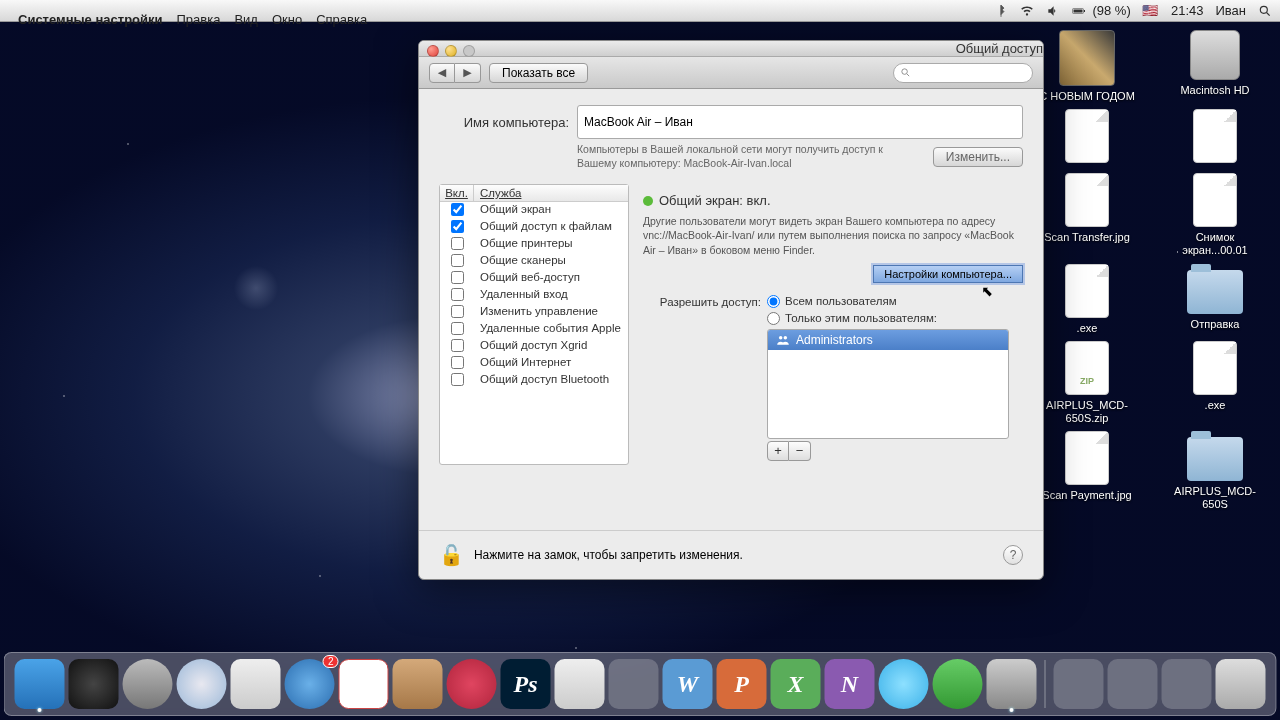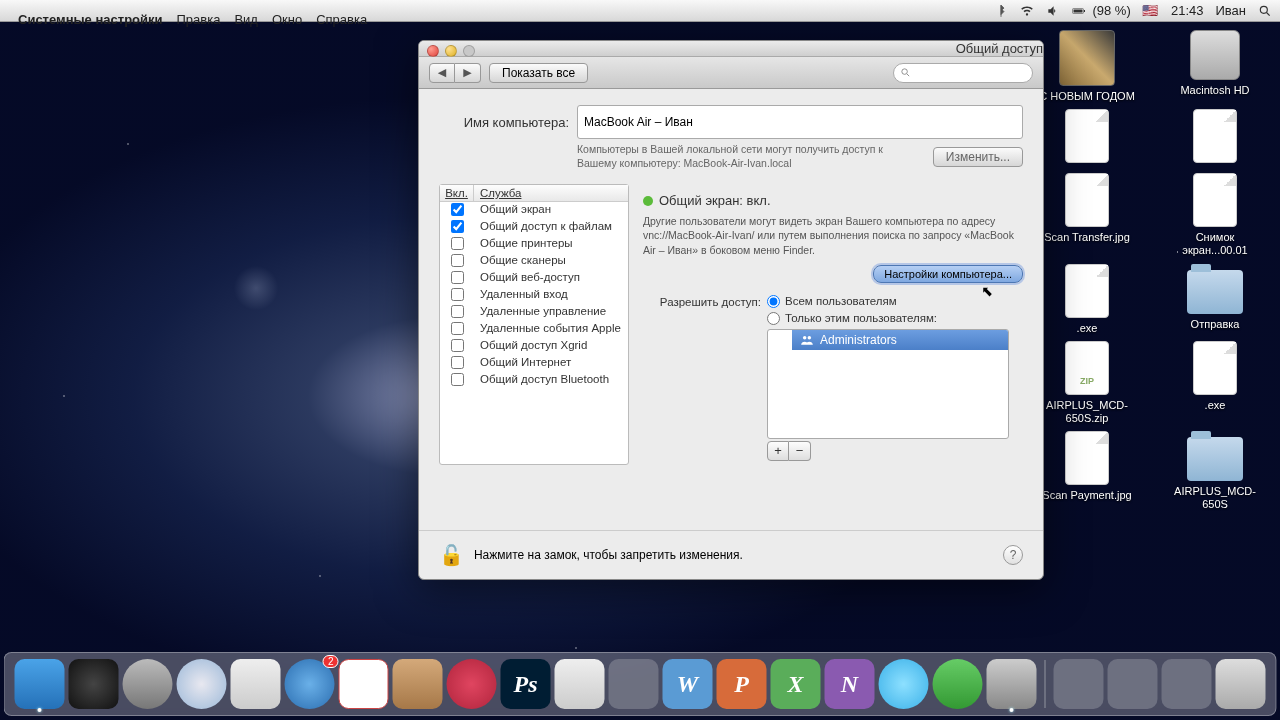--- a/index.html
+++ b/index.html
@@ -89,28 +89,28 @@
   .svc-row { display:flex; padding:1px 0; }
   .svc-row .c1{width:34px; text-align:center;}
   .svc-row .c2{flex:1; padding:0 6px;}
   .svc-row input[type=checkbox]{margin:0;}
   
   .detail { flex:1; font-size:11.5px;margin-top:9px;}
   .status-line{display:flex; align-items:center; gap:6px; font-size:13px; margin-bottom:6px;}
   .dot{width:10px;height:10px;border-radius:50%;background:#5bbb3a;}
   .desc{font-size:10.5px; color:#555; line-height:1.35; margin-bottom:8px;}
   .comp-btn-row{text-align:right; margin-bottom:12px;}
-  .comp-btn{padding:2px 10px; background:linear-gradient(#b5cff4,#7fa8e0); border:1px solid #4d77b3; border-radius:8px; font-size:11px; box-shadow:0 0 0 2px rgba(80,130,220,0.35);}
+  .comp-btn{padding:2px 10px; background:linear-gradient(#b5cff4,#7fa8e0); border:1px solid #4d77b3; border-radius:0; font-size:11px; box-shadow:0 0 0 2px rgba(80,130,220,0.35);}
   .cursor-arrow{position:absolute; font-size:14px; color:#000;}
   
   .allow-row{display:flex; gap:6px; margin:4px 0;}
   .allow-row label{text-align:right; width:118px; padding-top:1px;}
   .radios{flex:1;}
   .radio-line{display:flex; align-items:center; gap:5px; margin-bottom:4px;}
-  .users-box{width:242px; height:110px; border:1px solid #aaa; background:#fff; border-radius:3px; margin-left:0; overflow:hidden;padding-left:24px;}
+  .users-box{width:242px; height:110px; border:1px solid #aaa; background:#fff; border-radius:3px; margin-left:0; overflow:hidden;}
   .users-box .urow{background:linear-gradient(#6c9de0,#4b7fc8); color:#fff; padding:3px 8px; display:flex; align-items:center; gap:6px; font-size:12px;}
   .users-box .urow svg{width:14px;height:14px;fill:#fff;}
   .pm-btns{display:flex; margin-top:2px;}
   .pm{width:22px;height:20px;border:1px solid #999;background:linear-gradient(#fdfdfd,#dedede);display:flex;align-items:center;justify-content:center;font-size:13px;}
   .pm:first-child{border-radius:4px 0 0 4px;} .pm:last-child{border-radius:0 4px 4px 0;border-left:none;}
   
   .footer{position:absolute; bottom:0; left:0; right:0; padding:12px 20px; display:flex; align-items:center; gap:10px; border-top:1px solid #ccc;}
   .lock{font-size:20px;color:#c99b4a;}
   .help{margin-left:auto; width:20px;height:20px;border-radius:50%;border:1px solid #999;background:linear-gradient(#fff,#e0e0e0);display:flex;align-items:center;justify-content:center;font-size:12px;color:#666;}
 
@@ -301,21 +301,21 @@
             <div class="svc-row">
               <div class="c1"><input type="checkbox" style=""></div>
               <div class="c2">Общий веб-доступ</div>
             </div>
             <div class="svc-row">
               <div class="c1"><input type="checkbox" style=""></div>
               <div class="c2">Удаленный вход</div>
             </div>
             <div class="svc-row">
               <div class="c1"><input type="checkbox" style=""></div>
-              <div class="c2">Удаленные управление</div>
+              <div class="c2">Изменить управление</div>
             </div>
             <div class="svc-row">
               <div class="c1"><input type="checkbox" style=""></div>
               <div class="c2">Удаленные события Apple</div>
             </div>
             <div class="svc-row">
               <div class="c1"><input type="checkbox" style=""></div>
               <div class="c2">Общий доступ Xgrid</div>
             </div>
             <div class="svc-row">

